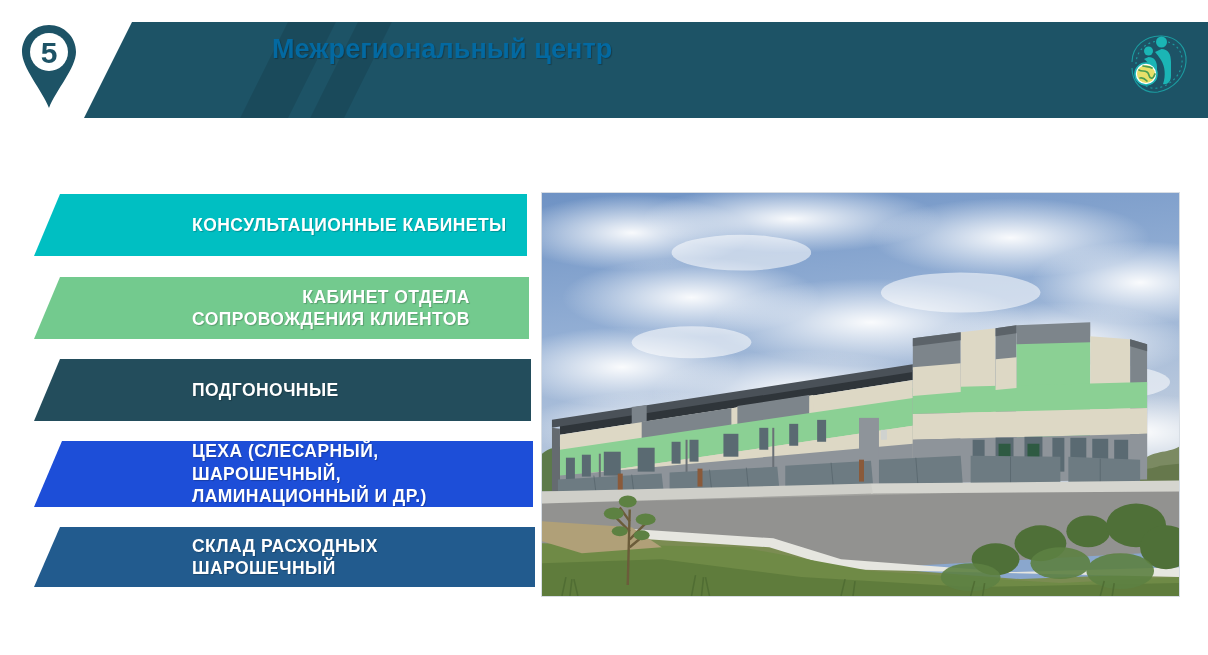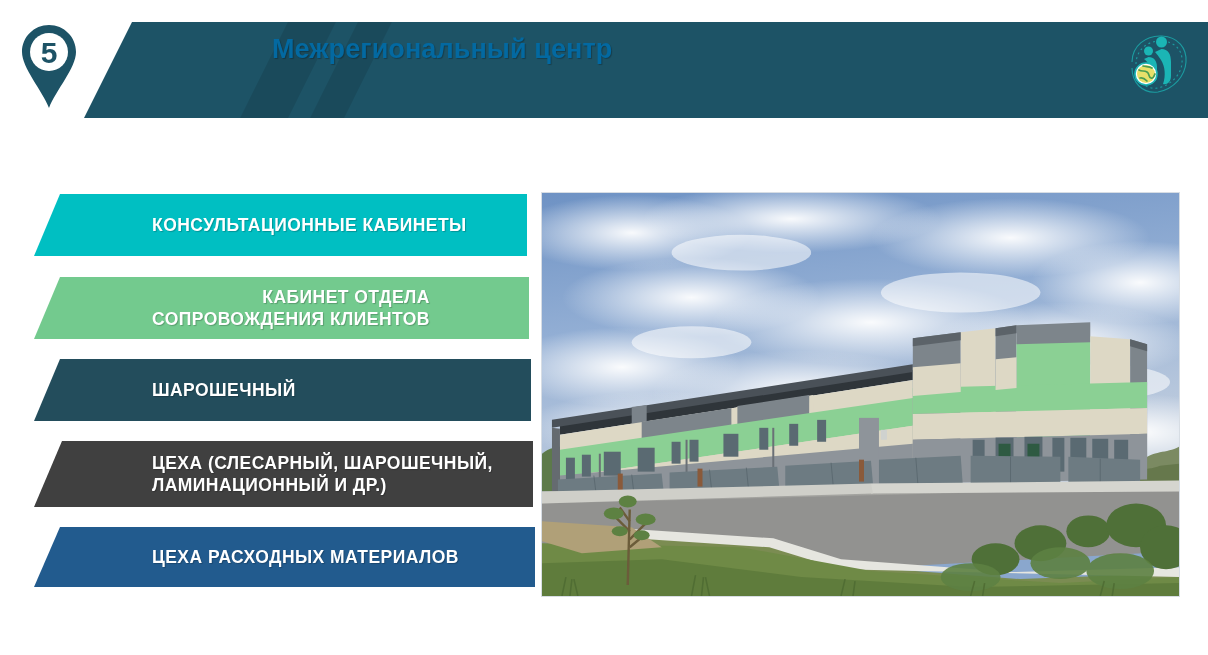--- a/index.html
+++ b/index.html
@@ -37,33 +37,33 @@
   
   .banners { position:absolute; left:0; top:0; width:540px; height:655px; }
   .banner {
     position:absolute;
     display:flex; align-items:center;
     color:#ffffff; font-weight:bold; font-size:17.5px; line-height:1.28;
     letter-spacing:.45px;
     text-shadow: 1px 1px 1px rgba(0,0,0,.22);
     padding-left:118px; padding-right:14px;
   }
-  .banner-label { display:block; white-space:pre-line; }
+  .banner-label { display:block; white-space:pre-line;margin-left:40px; }
 
   .b1 { left:34px; top:194px; width:493px; height:62px;
         background:#00bfc2;
         clip-path: polygon(26px 0, 493px 0, 493px 62px, 0 62px); }
   .b2 { left:34px; top:277px; width:495px; height:62px;
         background:#73ca8e;
         clip-path: polygon(26px 0, 495px 0, 495px 62px, 0 62px); text-align: right; }
   .b3 { left:34px; top:359px; width:497px; height:62px;
         background:#234d5c;
         clip-path: polygon(26px 0, 497px 0, 497px 62px, 0 62px); }
   .b4 { left:34px; top:441px; width:499px; height:66px;
-        background:#404040;
+        background:#1d4ed8;
         clip-path: polygon(28px 0, 499px 0, 499px 66px, 0 66px); }
   .b5 { left:34px; top:527px; width:501px; height:60px;
         background:#225b8e;
         clip-path: polygon(26px 0, 501px 0, 501px 60px, 0 60px); }
 
   
   .photo {
     position:absolute; left:541px; top:192px; width:639px; height:405px;
     overflow:hidden; background:#8aa7cd;
     border:1px solid #d7dde4;
@@ -110,28 +110,28 @@
 
   <div class="banners">
     <div class="banner b1">
       <span class="banner-label">КОНСУЛЬТАЦИОННЫЕ КАБИНЕТЫ</span>
     </div>
     <div class="banner b2">
       <span class="banner-label">КАБИНЕТ ОТДЕЛА
 СОПРОВОЖДЕНИЯ КЛИЕНТОВ</span>
     </div>
     <div class="banner b3">
-      <span class="banner-label">ШАРОШЕЧНЫЙ</span>
+      <span class="banner-label">ПОДГОНОЧНЫЕ</span>
     </div>
     <div class="banner b4">
       <span class="banner-label">ЦЕХА (СЛЕСАРНЫЙ, ШАРОШЕЧНЫЙ,
 ЛАМИНАЦИОННЫЙ И ДР.)</span>
     </div>
     <div class="banner b5">
-      <span class="banner-label">ЦЕХА РАСХОДНЫХ МАТЕРИАЛОВ</span>
+      <span class="banner-label">СКЛАД РАСХОДНЫХ ШАРОШЕЧНЫЙ</span>
     </div>
   </div>
 
   <div class="photo">
     <svg viewBox="0 0 639 405" preserveAspectRatio="none" xmlns="http://www.w3.org/2000/svg">
       <defs>
         <linearGradient id="sky" x1="0" y1="0" x2="0.25" y2="1">
           <stop offset="0%" stop-color="#6e92c4"></stop>
           <stop offset="45%" stop-color="#92aed4"></stop>
           <stop offset="100%" stop-color="#c3cfdf"></stop>

